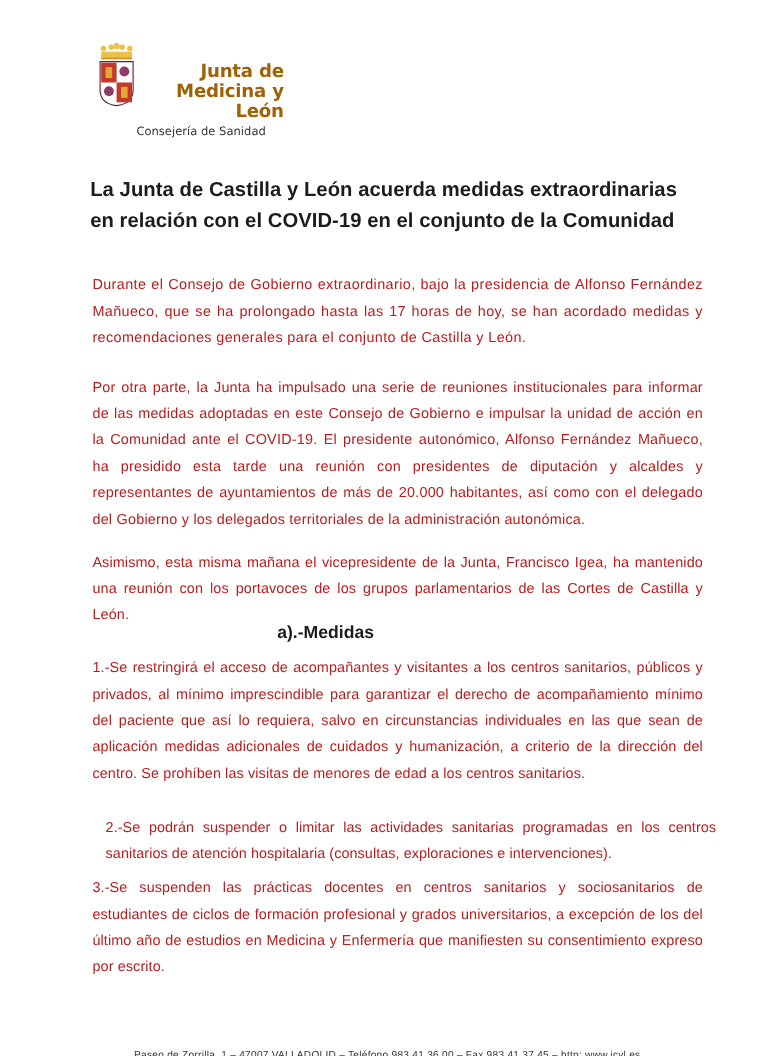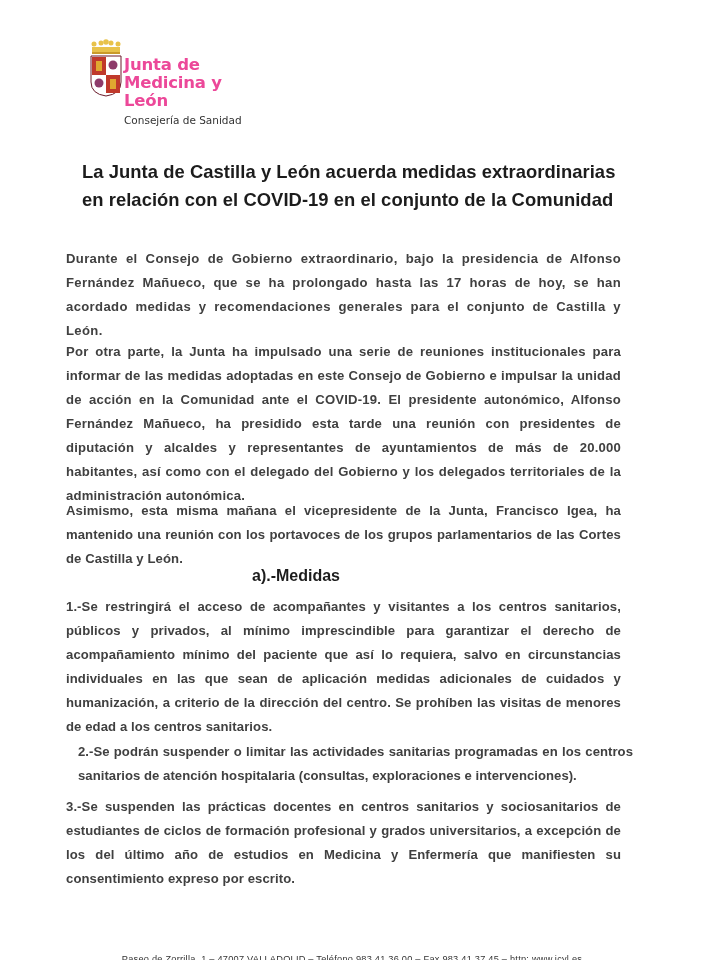--- a/index.html
+++ b/index.html
@@ -1,23 +1,23 @@
 <!DOCTYPE html>
 <html><head>
   <meta charset="utf-8">
   <style>
     html, body { margin: 0; padding: 0; background: #ffffff; }
     body { width: 704px; height: 960px; position: relative; overflow: hidden; font-family: "Liberation Sans", sans-serif; color: #1e1e1e; }
     .logo { position: absolute; left: 88px; top: 38px; width: 170px; height: 76px; }
     .shield { position: absolute; left: 0; top: 0; width: 44px; height: 64px; }
     .logo-text { position: absolute; left: 36px; top: 18px; font-family: "DejaVu Sans", sans-serif; }
-    .logo-line1, .logo-line2 { font-size: 16.5px; font-weight: bold; color: #ec4899; line-height: 18px; letter-spacing: -0.2px; }
+    .logo-line1, .logo-line2 { font-size: 16.5px; font-weight: bold; color: #a16207; line-height: 18px; letter-spacing: -0.2px; text-align: right; }
     .logo-line3 { font-size: 10.5px; color: #333; margin-top: 4px; }
     .title { position: absolute; left: 82px; top: 158px; width: 560px; font-size: 18.4px; font-weight: bold; line-height: 28px; color: #1c1c1c; letter-spacing: 0.05px; }
-    .para { position: absolute; left: 66px; width: 555px; font-size: 13.1px; line-height: 24px; text-align: justify; color: #404040; font-family: "Liberation Sans", sans-serif; font-weight: bold; }
+    .para { position: absolute; left: 84px; width: 555px; font-size: 13.1px; line-height: 24px; text-align: justify; color: #b91c1c; font-family: "Liberation Sans", sans-serif; }
     .p1 { top: 247px; letter-spacing: 0.35px; }
     .p2 { top: 340px; letter-spacing: 0.2px; }
     .p3 { top: 499px; letter-spacing: 0.1px; }
     .heading { position: absolute; left: 0; width: 564px; top: 567px; text-align: center; font-size: 16px; font-weight: bold; color: #1c1c1c; }
     .heading span { display: inline-block; margin-left: 28px; }
     .m1 { top: 595px; letter-spacing: 0.1px; }
     .m2 { top: 728px; letter-spacing: 0.05px; }
     .m3 { top: 795px; letter-spacing: 0.1px; }
     .footer { position: absolute; left: 0; width: 704px; top: 954px; text-align: center; font-size: 9.2px; color: #333; letter-spacing: 0.25px; }
   </style>

